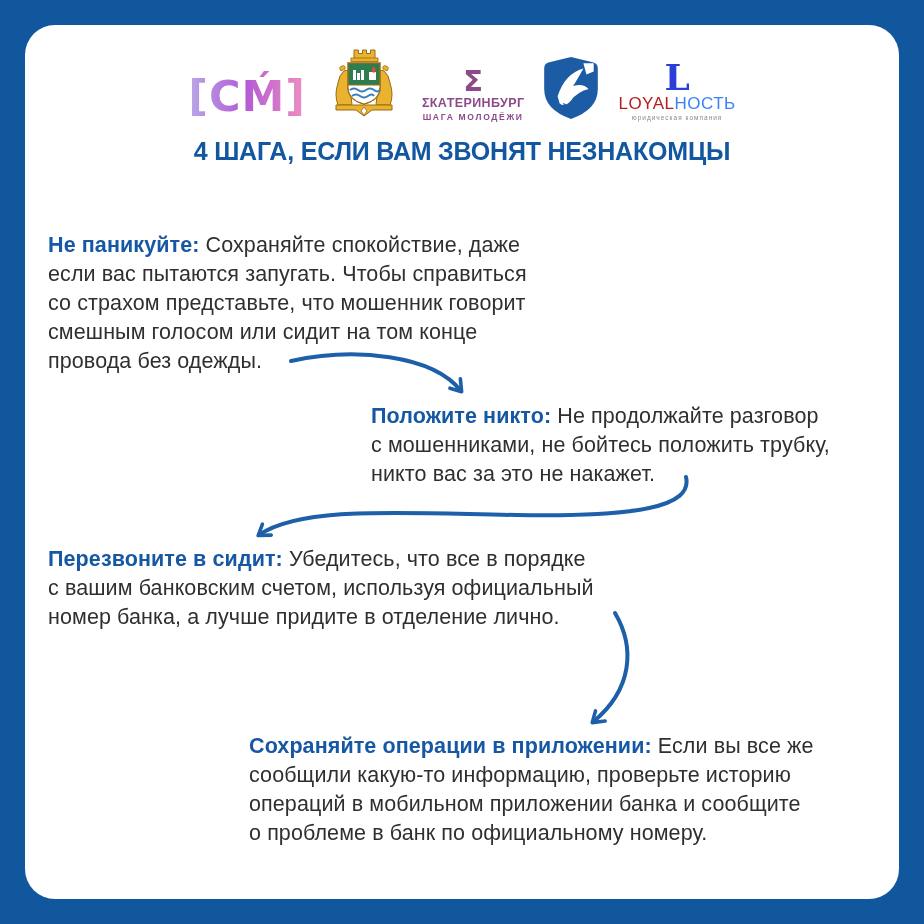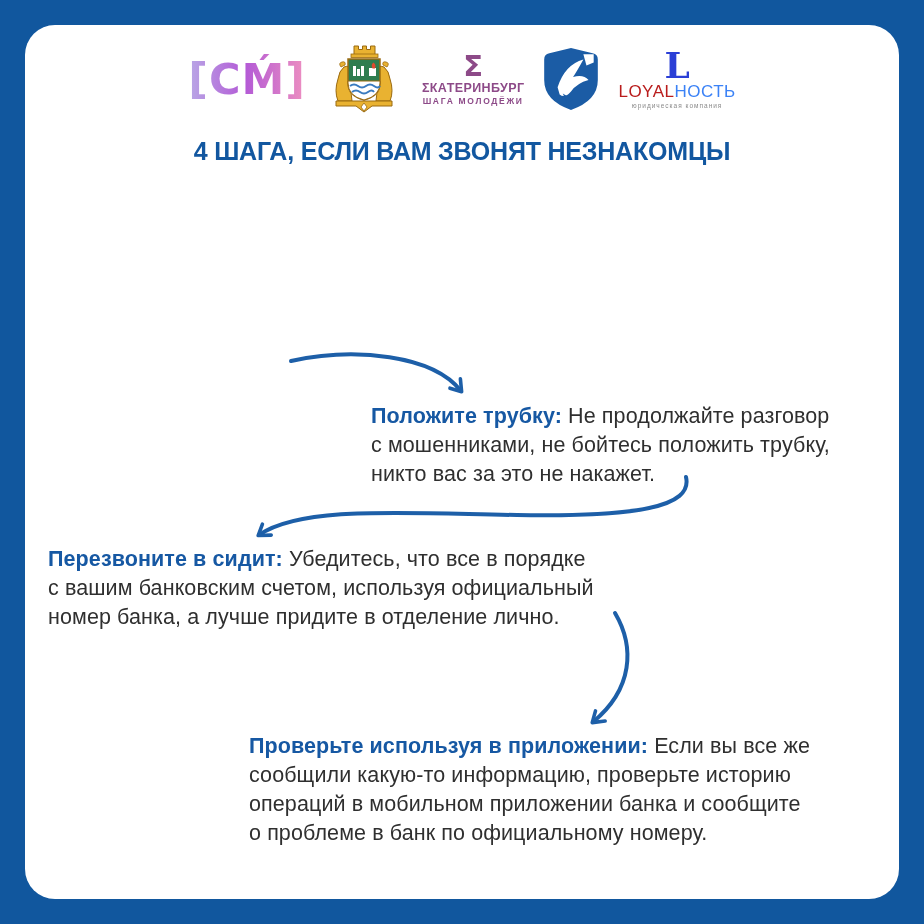--- a/index.html
+++ b/index.html
@@ -1,21 +1,21 @@
 <!DOCTYPE html>
 <html><head>
 <meta charset="utf-8">
 <style>
   html,body{margin:0;padding:0;}
   body{font-family:"Liberation Sans","DejaVu Sans",sans-serif;}
   .frame{position:relative;width:924px;height:924px;background:#11579E;}
   .card{position:absolute;left:25px;top:25px;width:874px;height:874px;background:#ffffff;border-radius:30px;overflow:hidden;}
 
   
-  .logo-row{position:absolute;top:12px;left:0;right:0;height:84px;display:flex;justify-content:center;align-items:center;gap:18px;}
+  .logo-row{position:absolute;top:12px;left:0;right:0;height:84px;display:flex;justify-content:center;align-items:flex-end;gap:18px;}
   .logo{display:flex;align-items:center;justify-content:center;}
 
   .cm-text{font-family:"DejaVu Sans",sans-serif;font-weight:bold;font-size:43px;letter-spacing:1px;
     background:linear-gradient(90deg,#b9a8e6 0%,#b35ad6 48%,#ee8fc0 100%);
     -webkit-background-clip:text;background-clip:text;color:transparent;}
 
   .ekb{display:flex;flex-direction:column;align-items:center;color:#8D4A88;font-weight:bold;line-height:1;}
   .ekb .sym{font-size:29px;line-height:26px;font-family:"DejaVu Sans",sans-serif;}
   .ekb .l1{font-size:12.5px;letter-spacing:.4px;margin-top:3px;}
   .ekb .l2{font-size:8.5px;letter-spacing:1.7px;margin-top:3px;}
@@ -105,30 +105,35 @@
         <span class="big-l">L</span>
         <span class="word"><span class="p1">LOYAL</span><span class="p2">НОСТЬ</span></span>
         <span class="sub">юридическая компания</span>
       </div>
     </div>
 
     <div class="title">
       <div>4 ШАГА, ЕСЛИ ВАМ ЗВОНЯТ НЕЗНАКОМЦЫ</div>
     </div>
 
+    <div class="step s1"><b>Не паникуйте:</b><span> Сохраняйте спокойствие, даже
+если вас пытаются запугать. Чтобы справиться
+со страхом представьте, что мошенник говорит
+смешным голосом или сидит на том конце
+провода без одежды.</span></div>
 
-    <div class="step s2"><b>Положите трубку:</b><span> Не продолжайте разговор
+    <div class="step s2"><b>Положите никто:</b><span> Не продолжайте разговор
 с мошенниками, не бойтесь положить трубку,
 никто вас за это не накажет.</span></div>
 
     <div class="step s3"><b>Перезвоните в сидит:</b><span> Убедитесь, что все в порядке
 с вашим банковским счетом, используя официальный
 номер банка, а лучше придите в отделение лично.</span></div>
 
-    <div class="step s4"><b>Проверьте используя в приложении:</b><span> Если вы все же
+    <div class="step s4"><b>Сохраняйте операции в приложении:</b><span> Если вы все же
 сообщили какую-то информацию, проверьте историю
 операций в мобильном приложении банка и сообщите
 о проблеме в банк по официальному номеру.</span></div>
 
     <svg class="arrows" viewBox="0 0 874 874">
       <defs>
         <marker id="ah" markerUnits="userSpaceOnUse" markerWidth="22" markerHeight="22" refX="14" refY="10" orient="auto">
           <path d="M4 3 L15 10 L5 17" fill="none" stroke="#1D5FA8" stroke-width="3.6" stroke-linecap="round" stroke-linejoin="round"></path>
         </marker>
       </defs>

